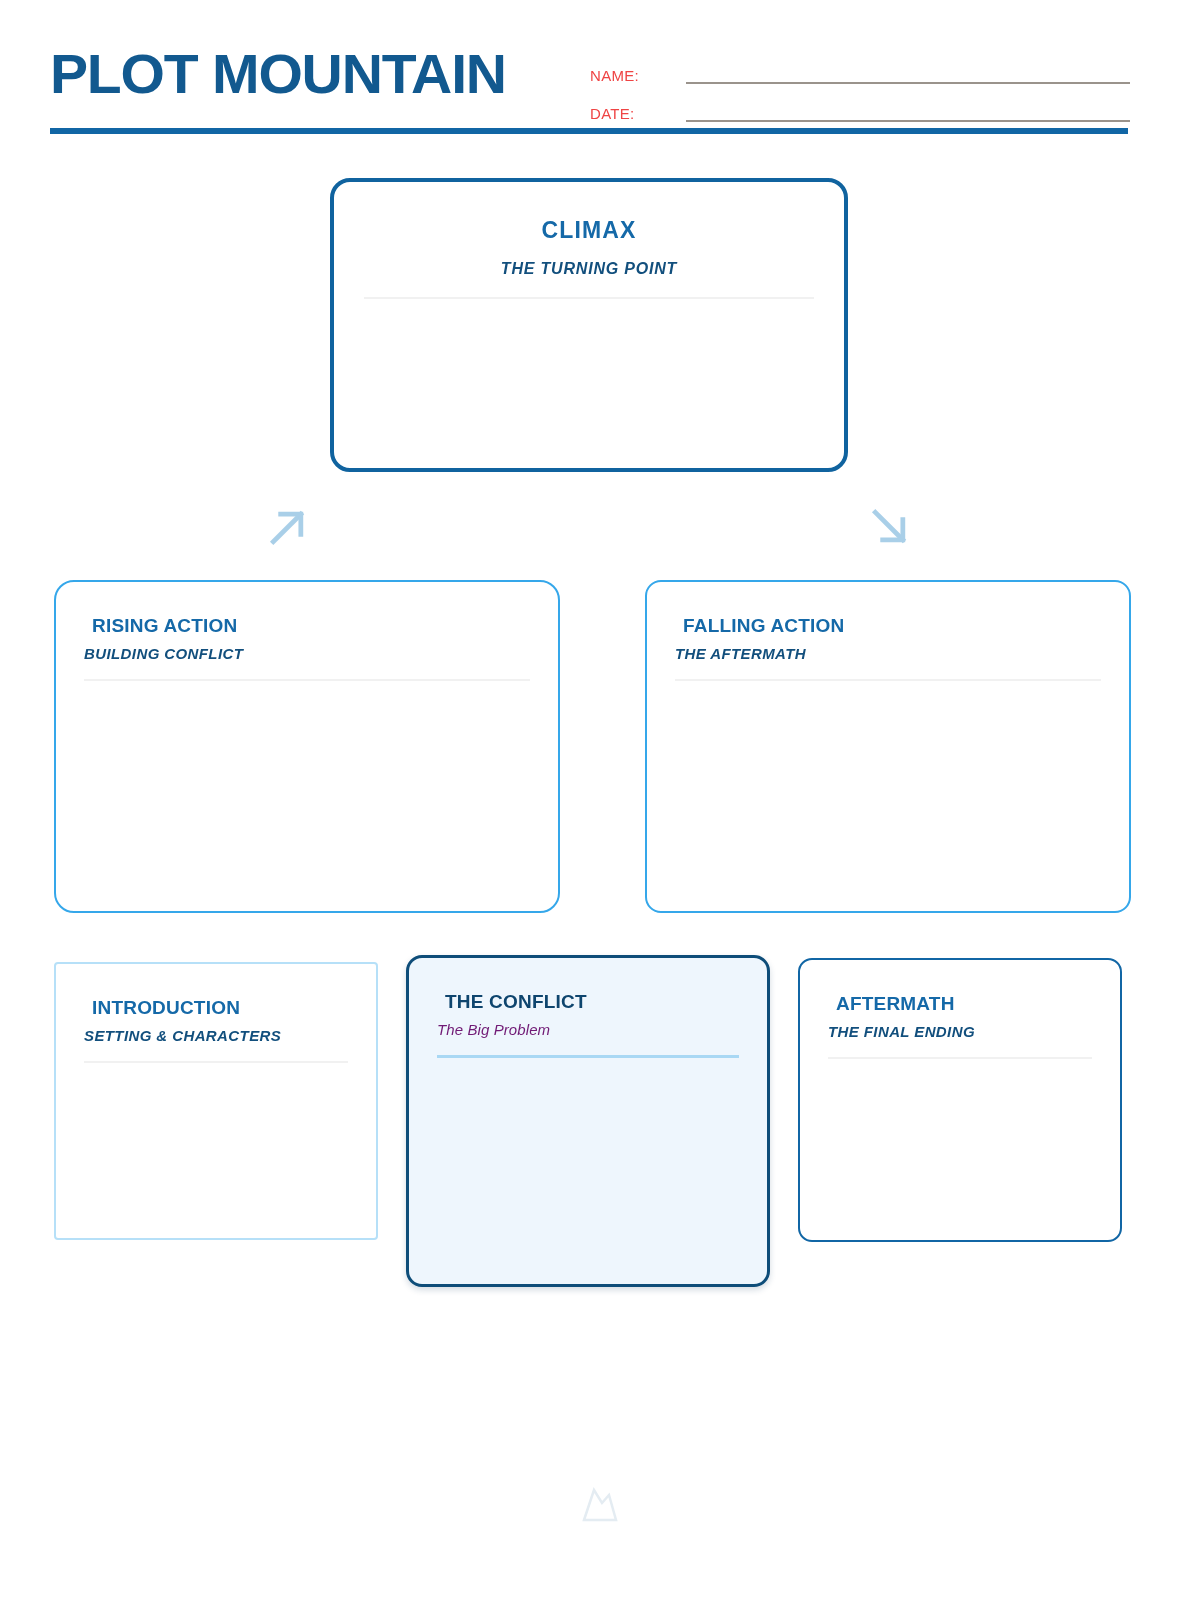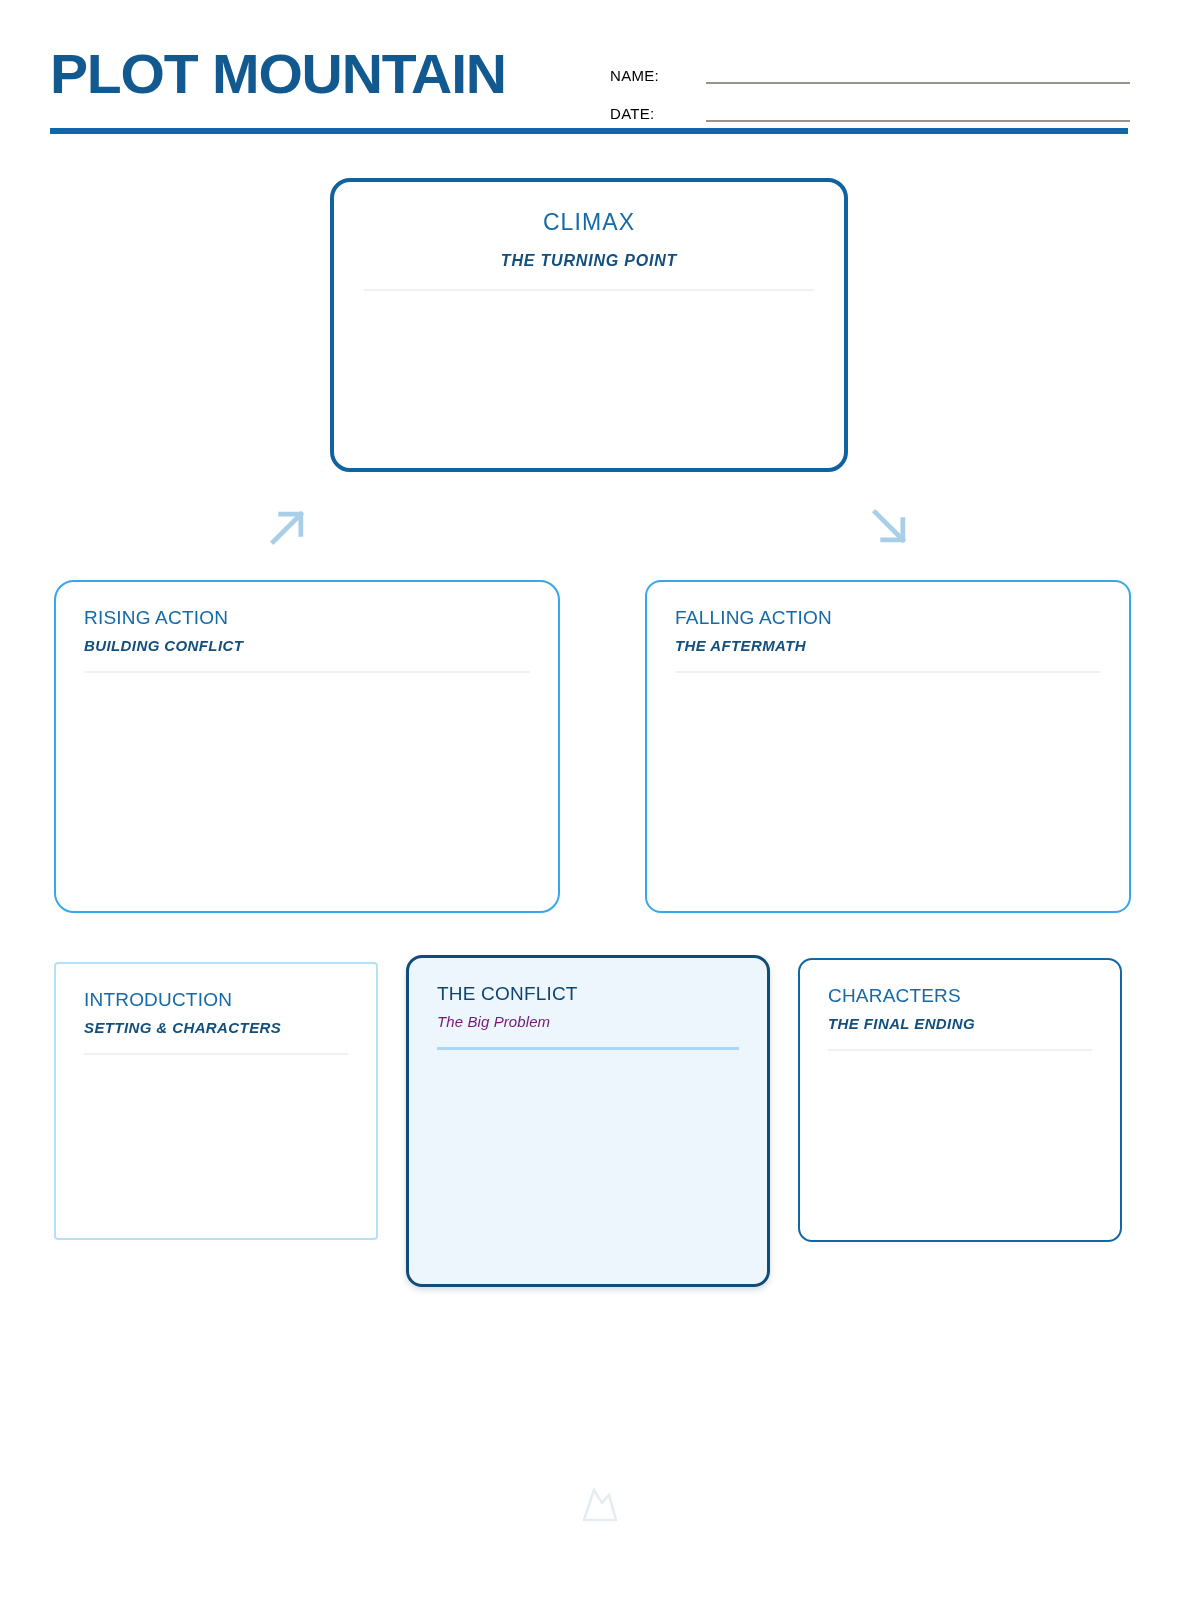--- a/index.html
+++ b/index.html
@@ -53,25 +53,24 @@
     width: 540px;
   }
   .meta-row {
     display: flex;
     align-items: flex-end;
     height: 38px;
   }
   .meta-label {
     font-size: 15px;
     font-weight: 500;
-    color: #000000;
+    color: #ef4444;
     letter-spacing: 0.3px;
     width: 96px;
     padding-bottom: 4px;
-    margin-left: 20px;
   }
   .meta-line {
     flex: 1;
     height: 2px;
     background: #9a938c;
     margin-bottom: 4px;
   }
   .header-rule {
     position: absolute;
     left: 50px;
@@ -89,25 +88,25 @@
     box-sizing: border-box;
   }
   .box-inner {
     position: absolute;
     left: 0; right: 0; top: 0;
     padding: 26px 28px 0 28px;
     box-sizing: border-box;
   }
   .box-title {
     font-size: 19px;
-    font-weight: 400;
+    font-weight: 700;
     letter-spacing: 0.2px;
     color: #1569a8;
     line-height: 1.1;
-    margin: 0;
+    margin: 8px;
   }
   .box-sub {
     font-size: 15px;
     font-weight: 700;
     font-style: italic;
     letter-spacing: 0.4px;
     color: #124f7d;
     margin: 9px 0 0 0;
     line-height: 1.1;
   }
@@ -284,21 +283,21 @@
   <div class="box" id="conflict-box">
     <div class="box-inner">
       <div class="box-title">THE CONFLICT</div>
       <div class="box-sub">The Big Problem</div>
       <div class="box-divider"></div>
     </div>
   </div>
 
   <div class="box" id="resolution-box">
     <div class="box-inner">
-      <div class="box-title">CHARACTERS</div>
+      <div class="box-title">AFTERMATH</div>
       <div class="box-sub">THE FINAL ENDING</div>
       <div class="box-divider"></div>
     </div>
   </div>
 
   <div class="footer-mark">
     <svg viewBox="0 0 44 40" fill="none" stroke="currentColor" stroke-width="2.5" stroke-linejoin="miter" stroke-linecap="butt">
       <path d="M6 36 L16 6 L24 19 L31 11 L38 36 Z"></path>
     </svg>
   </div>

